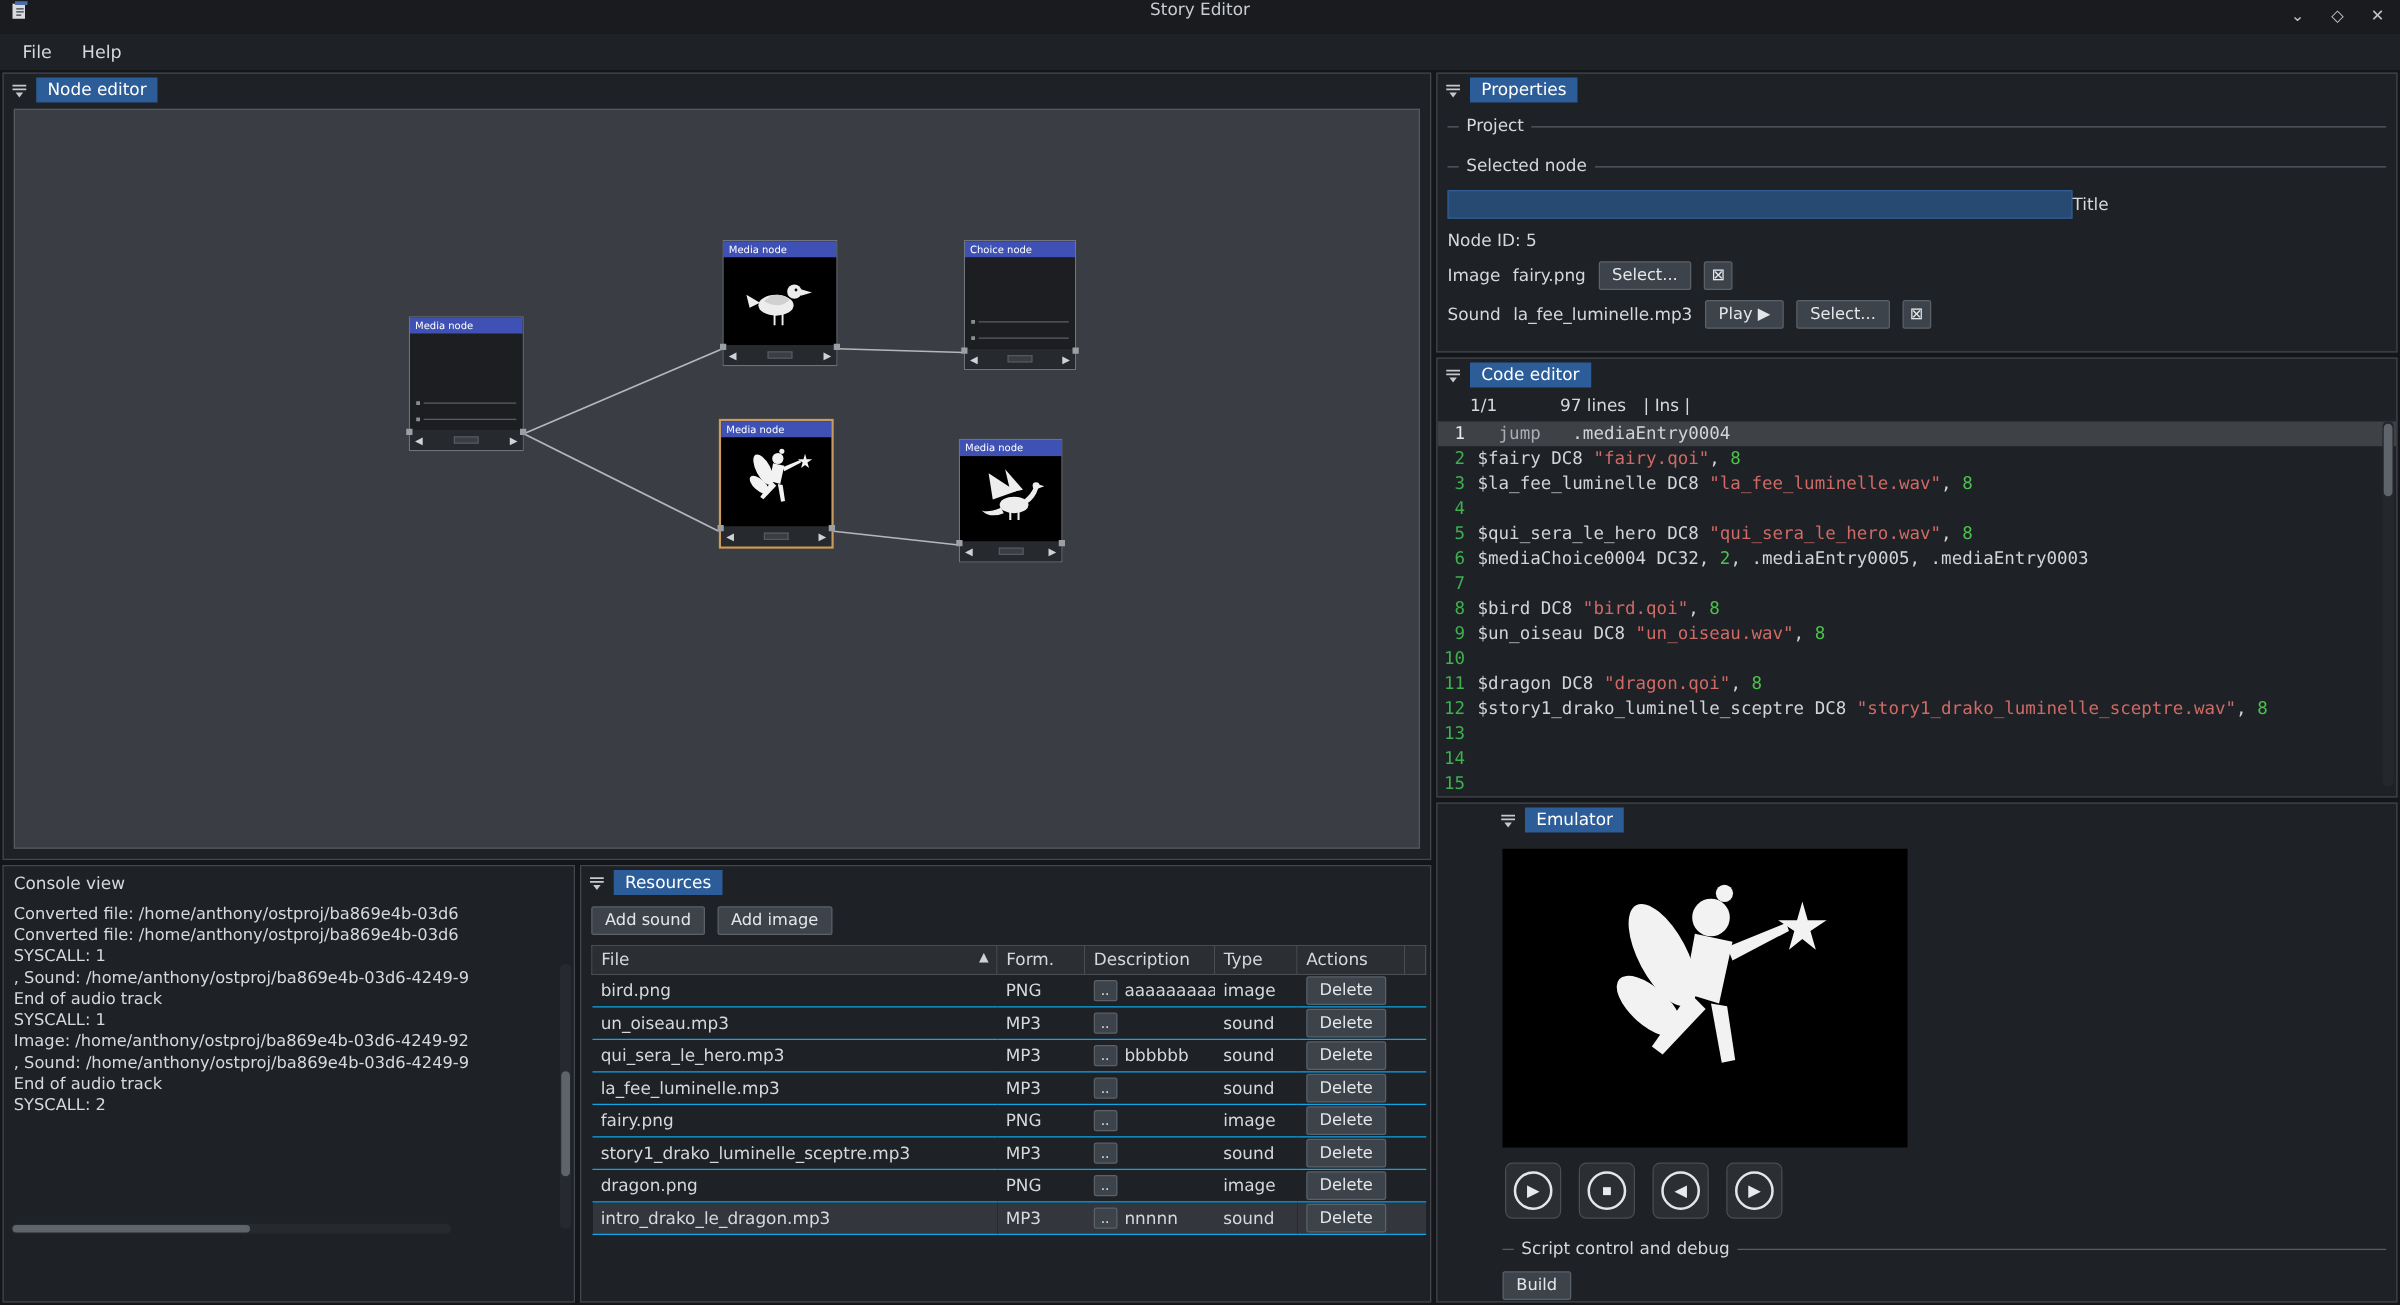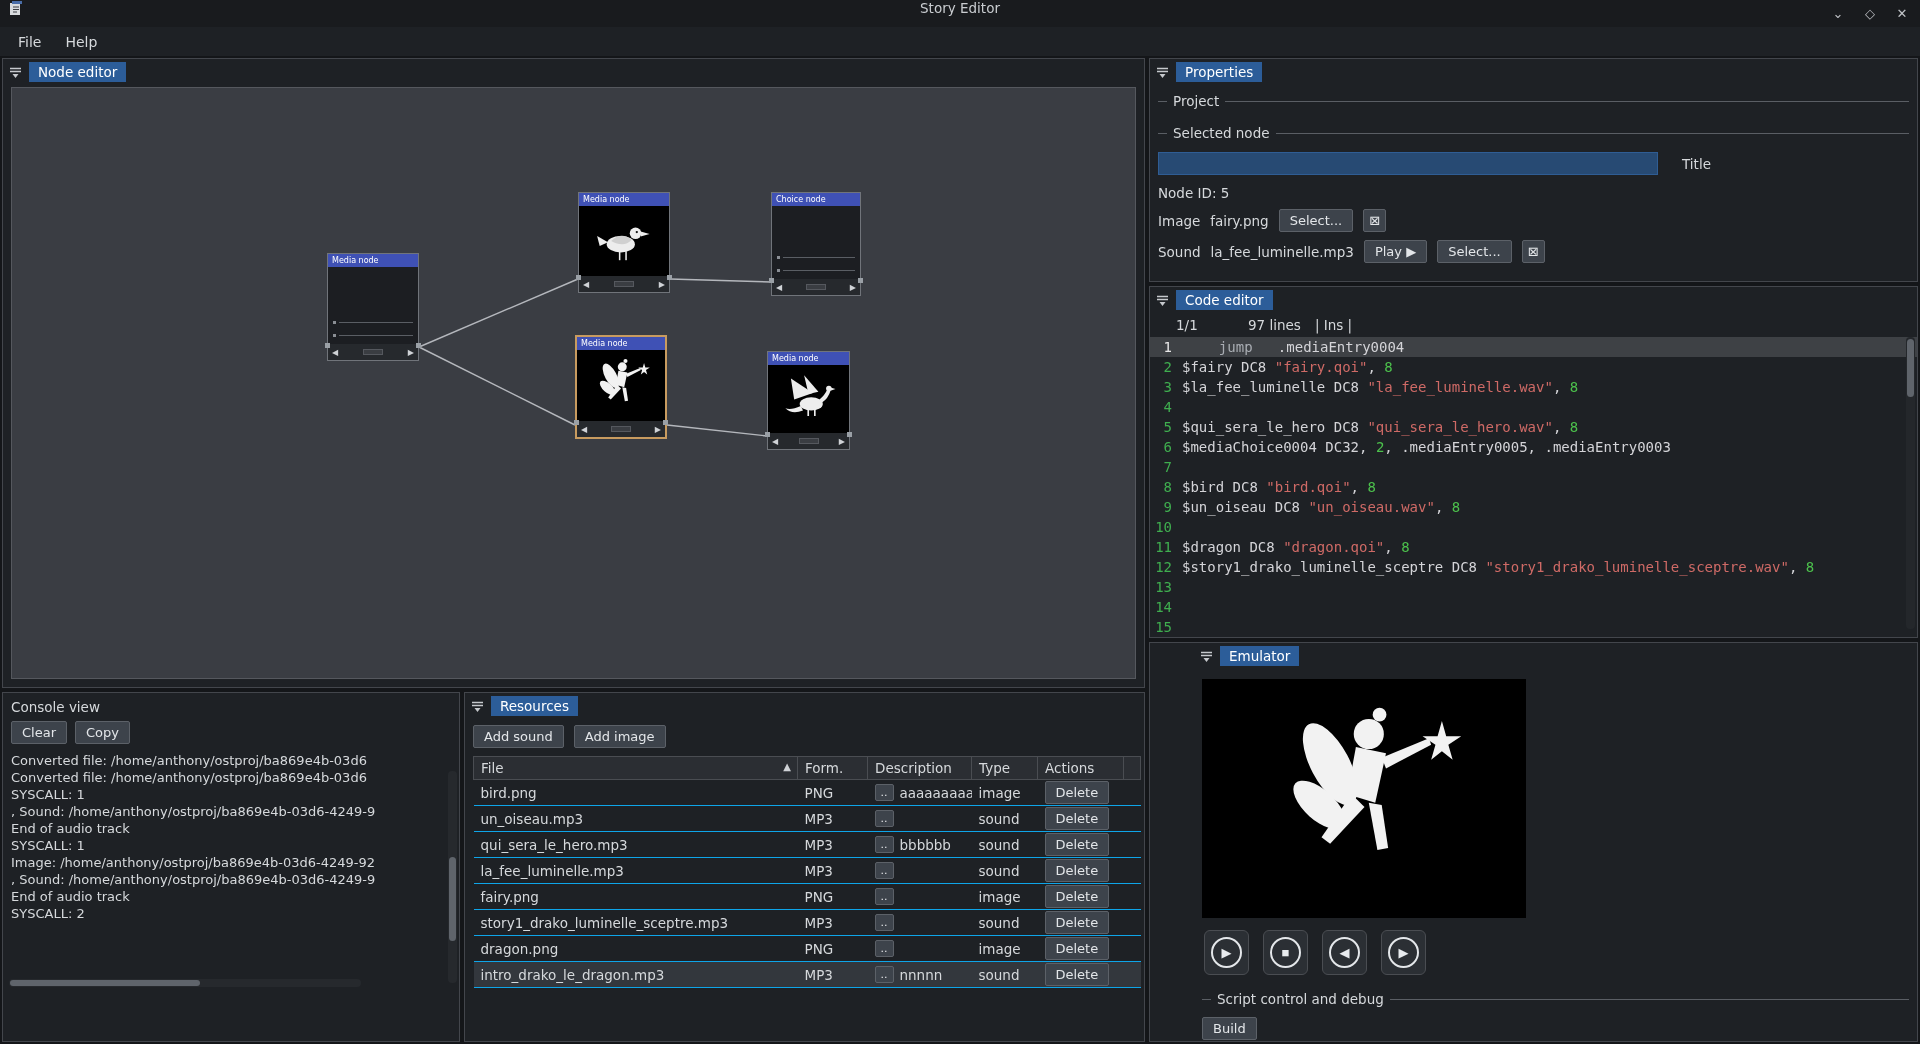--- a/index.html
+++ b/index.html
@@ -110,21 +110,21 @@
   .sort-arrow { position:absolute; right:6px; top:4px; font-size:10px; color:#cfd2d6; }
   .desc-cell { display:flex; align-items:center; gap:6px; }
   
   #properties-panel { left:1149px; top:58px; width:769px; height:224px; }
   .props-body { padding:4px 8px; }
   .group { display:flex; align-items:center; gap:6px; }
   .gline { height:1px; background:#5a5e64; }
   .gline.short { width:9px; }
   .gline.grow { flex:1; }
   .glabel { font-size:13.5px; white-space:nowrap; }
-  .title-row { display:flex; align-items:center; gap:24px; margin-top:11px; }
+  .title-row { display:flex; align-items:center; gap:0; margin-top:11px; }
   .title-input {
     width:500px; height:23px; background:#274a73; border:1px solid #2f5d94;
     color:#e8ebee; padding:0 6px; font-family:"DejaVu Sans",sans-serif; font-size:13.5px;
   }
   .prop-line { margin-top:10px; font-size:13.5px; }
   .prop-row { display:flex; align-items:center; gap:10px; margin-top:8px; font-size:13.5px; }
   
   #code-editor-panel { left:1149px; top:286px; width:769px; height:352px; }
   .code-status { display:flex; align-items:center; padding:4px 0 2px 26px; font-size:13.5px; color:#d6d9dc; }
   .code-status .cursor { width:72px; }
@@ -132,21 +132,21 @@
   #code-area {
     position:relative; margin-top:2px; height:296px; overflow:hidden;
     font-family:"DejaVu Sans Mono", monospace; font-size:14px; line-height:20px;
   }
   .cline { display:flex; height:20px; }
   .cline.cur { background:#3e4145; }
   .ln { width:32px; text-align:right; padding-right:10px; color:#3fae4f; flex:0 0 auto; }
   .cline.cur .ln { color:#e8e8e8; }
   .ltxt { white-space:pre; }
   .pl { color:#d4d4d8; }
-  .kw { color:#a9adb3;margin-left:20px; }
+  .kw { color:#a9adb3; }
   .st { color:#cf6a66; }
   .nu { color:#4cc14c; }
   .code-vscroll { position:absolute; right:2px; top:0; width:9px; height:292px; background:#24272b; border-radius:4px; }
   .code-vscroll .thumb { position:absolute; top:2px; left:1px; width:7px; height:58px; background:#5f646b; border-radius:4px; }
   
   #emulator-panel { left:1149px; top:642px; width:769px; height:400px;padding-left:44px; }
   .emu-body { padding:4px 8px; }
   .emu-screen {
     width:324px; height:239px; background:#000; margin:6px 0 0 0;
     display:flex; align-items:center; justify-content:center;
@@ -314,24 +314,20 @@
      </div>
         <span class="port port-l"></span>
         <span class="port port-r"></span>
       </div>
     </div>
 </div>
 
 <div class="panel" id="console-panel">
   <div class="console-body">
     <div class="console-view-label">Console view</div>
-    <div class="console-btn-row">
-      <button class="btn">Clear</button>
-      <button class="btn">Copy</button>
-    </div>
     <div id="console-log">
         <div class="log-line">Converted file: /home/anthony/ostproj/ba869e4b-03d6</div>
         <div class="log-line">Converted file: /home/anthony/ostproj/ba869e4b-03d6</div>
         <div class="log-line">SYSCALL: 1</div>
         <div class="log-line">, Sound: /home/anthony/ostproj/ba869e4b-03d6-4249-9</div>
         <div class="log-line">End of audio track</div>
         <div class="log-line">SYSCALL: 1</div>
         <div class="log-line">Image: /home/anthony/ostproj/ba869e4b-03d6-4249-92</div>
         <div class="log-line">, Sound: /home/anthony/ostproj/ba869e4b-03d6-4249-9</div>
         <div class="log-line">End of audio track</div>

